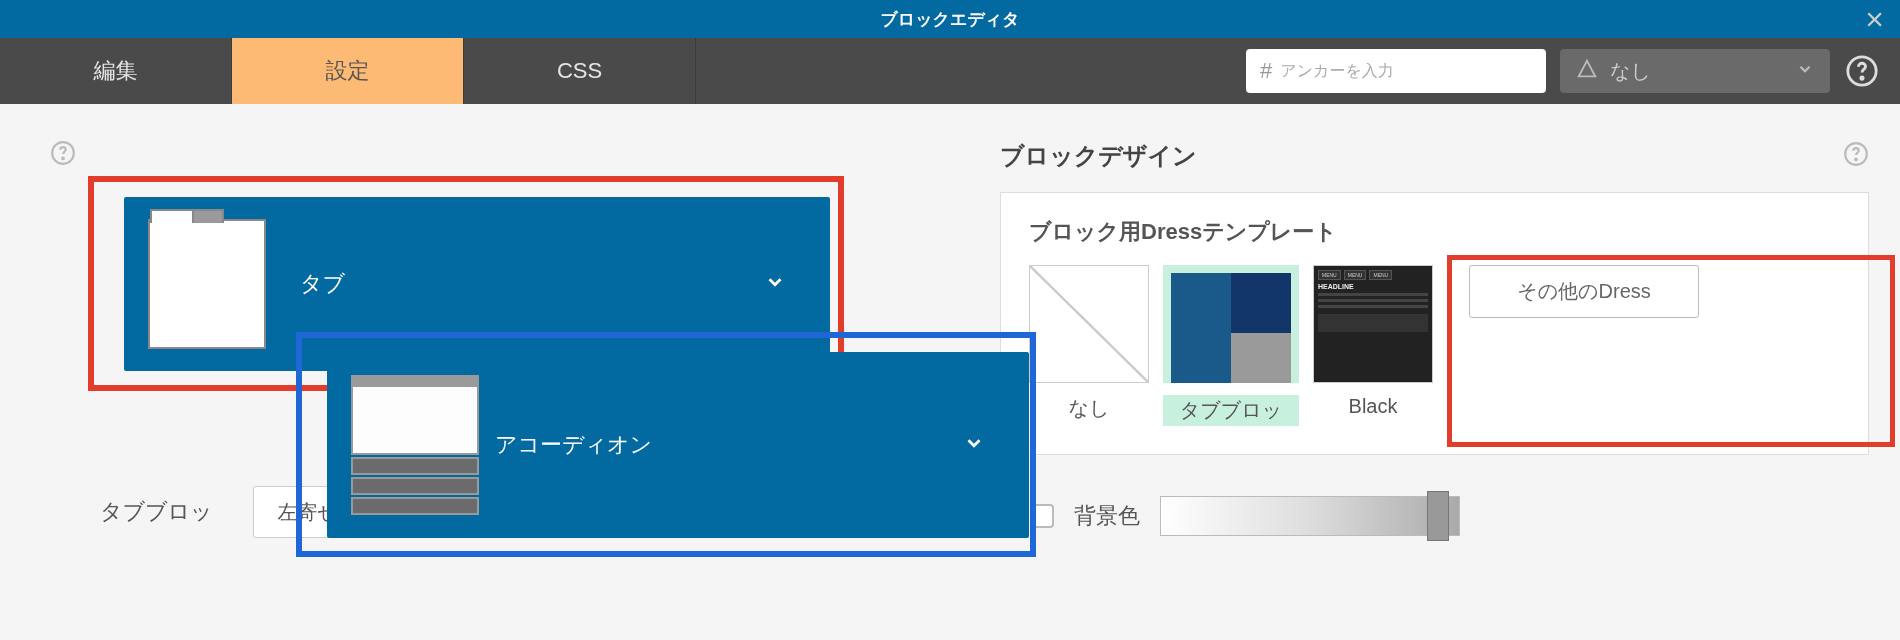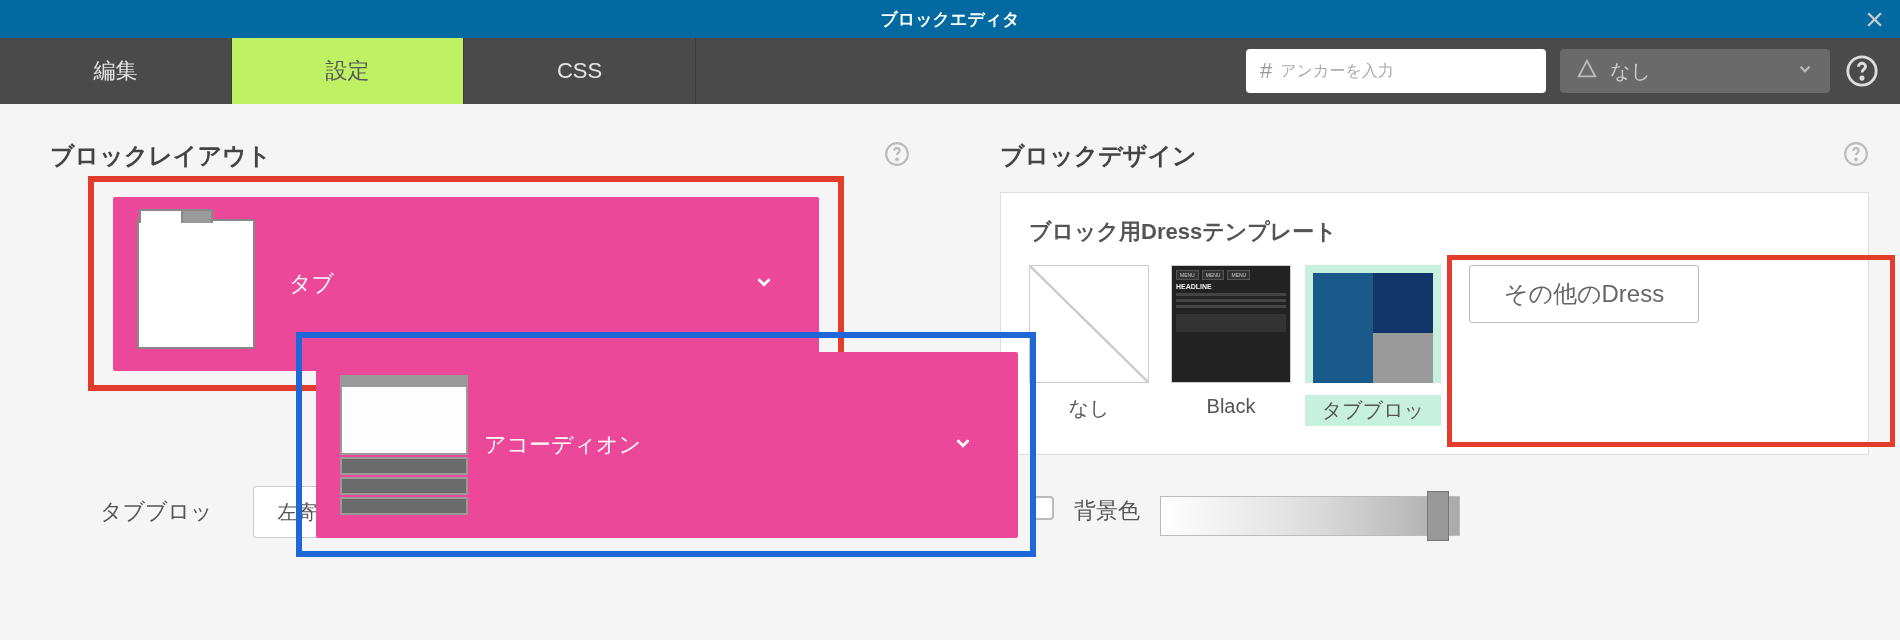--- a/index.html
+++ b/index.html
@@ -47,21 +47,21 @@
       width: 232px;
       display: flex;
       align-items: center;
       justify-content: center;
       color: #e5e5e5;
       font-size: 22px;
       cursor: pointer;
       border-right: 1px solid #3b3b3b;
     }
     .tab.active {
-      background: #bef264;
+      background: #fdba74;
       color: #555;
     }
     .toolbar-right {
       position: absolute;
       right: 20px;
       top: 0;
       bottom: 0;
       display: flex;
       align-items: center;
       gap: 14px;
@@ -153,26 +153,27 @@
     .hl-blue {
       border: 6px solid #1f66d6;
       position: absolute;
       left: 296px; top: 228px;
       width: 740px; height: 225px;
       z-index: 3;
     }
     
     .layout-card {
       position: absolute;
-      background: #ec4899;
+      background: #0369a1;
       border-radius: 2px;
       display: flex;
       align-items: center;
       padding: 20px 24px;
       gap: 34px;
+      margin-left: 11px;
     }
     .card-tab {
       left: 113px; top: 93px;
       width: 706px; height: 174px;
     }
     .card-acc {
       left: 316px; top: 248px;
       width: 702px; height: 186px;
       z-index: 2;
       gap: 16px;
@@ -324,21 +325,21 @@
       display: flex;
       flex-direction: column;
       gap: 14px;
       padding-left: 14px;
       padding-top: 0px;
     }
     .dress-btn {
       border: 1px solid #bbb;
       background: #fff;
       color: #666;
-      font-size: 24px;
+      font-size: 20px;
       padding: 12px 28px;
       border-radius: 3px;
       cursor: pointer;
       min-width: 230px;
       text-align: center;
     }
     
     .opts-wrap {
       position: absolute;
       left: 100px;
@@ -360,21 +361,21 @@
       padding: 0 24px;
       font-size: 20px;
       color: #555;
       border-radius: 3px;
     }
     .opts-right {
       position: absolute;
       left: 1030px;
       top: 496px;
       display: flex;
-      align-items: flex-start;
+      align-items: center;
       gap: 20px;
     }
     .chk {
       width: 24px;height:24px;border:2px solid #bbb;border-radius:4px;background:#fff;
     }
     .bg-gradient {
       width: 300px; height: 40px;
       background: linear-gradient(90deg, #fff, #ddd 50%, #aaa);
       border:1px solid #bbb;
       position:relative;
@@ -420,21 +421,20 @@
           <path d="M9.5 9a2.5 2.5 0 015 0c0 1.5-2.5 2-2.5 4"></path>
           <circle cx="12" cy="17" r="0.8" fill="#ddd"></circle>
       </svg>
     </span>
   </div>
 </div>
 
 <div class="main">
   <div class="col-left">
     <div class="section-header">
-      <span class="section-title">ブロックレイアウト</span>
       <span class="mini-help">
         <svg width="26" height="26" viewBox="0 0 24 24" fill="none" stroke="#bbb" stroke-width="2">
           <circle cx="12" cy="12" r="10"></circle>
             <path d="M9.5 9a2.5 2.5 0 015 0c0 1.5-2.5 2-2.5 4"></path>
             <circle cx="12" cy="17" r="0.8" fill="#bbb"></circle>
         </svg>
       </span>
     </div>
 
     <div class="hl-red hl-red-1"></div>
@@ -481,48 +481,48 @@
 
     <div class="dress-panel">
       <div class="dress-title">ブロック用Dressテンプレート</div>
       <div class="dress-row">
 
         <div class="tmpl">
           <div class="tmpl-thumb tmpl-none"></div>
           <span class="tmpl-label">なし</span>
         </div>
 
+
+        <div class="tmpl selected">
+          <div class="tmpl-thumb tmpl-tabblock">
+            <div class="tmpl-tabblock-inner">
+              <div class="tb-a"></div>
+                <div class="tb-b"></div>
+                <div class="tb-c"></div>
+            </div>
+          </div>
+          <span class="tmpl-label">タブブロッ</span>
+        </div>
 
         <div class="tmpl">
           <div class="tmpl-thumb tmpl-black">
             <div class="toprow">
                 <span>MENU</span>
                 <span>MENU</span>
                 <span>MENU</span>
               </div>
             <div class="hd">HEADLINE</div>
             <div class="bar"></div>
               <div class="bar"></div>
               <div class="bar"></div>
             <div class="sec"></div>
           </div>
           <span class="tmpl-label">Black</span>
         </div>
 
-        <div class="tmpl selected">
-          <div class="tmpl-thumb tmpl-tabblock">
-            <div class="tmpl-tabblock-inner">
-              <div class="tb-a"></div>
-                <div class="tb-b"></div>
-                <div class="tb-c"></div>
-            </div>
-          </div>
-          <span class="tmpl-label">タブブロッ</span>
-        </div>
-
         <div class="dress-btns">
           <button class="dress-btn">その他のDress</button>
         </div>
 
         <div class="hl-red-right"></div>
       </div>
     </div>
   </div>
 </div>
 

